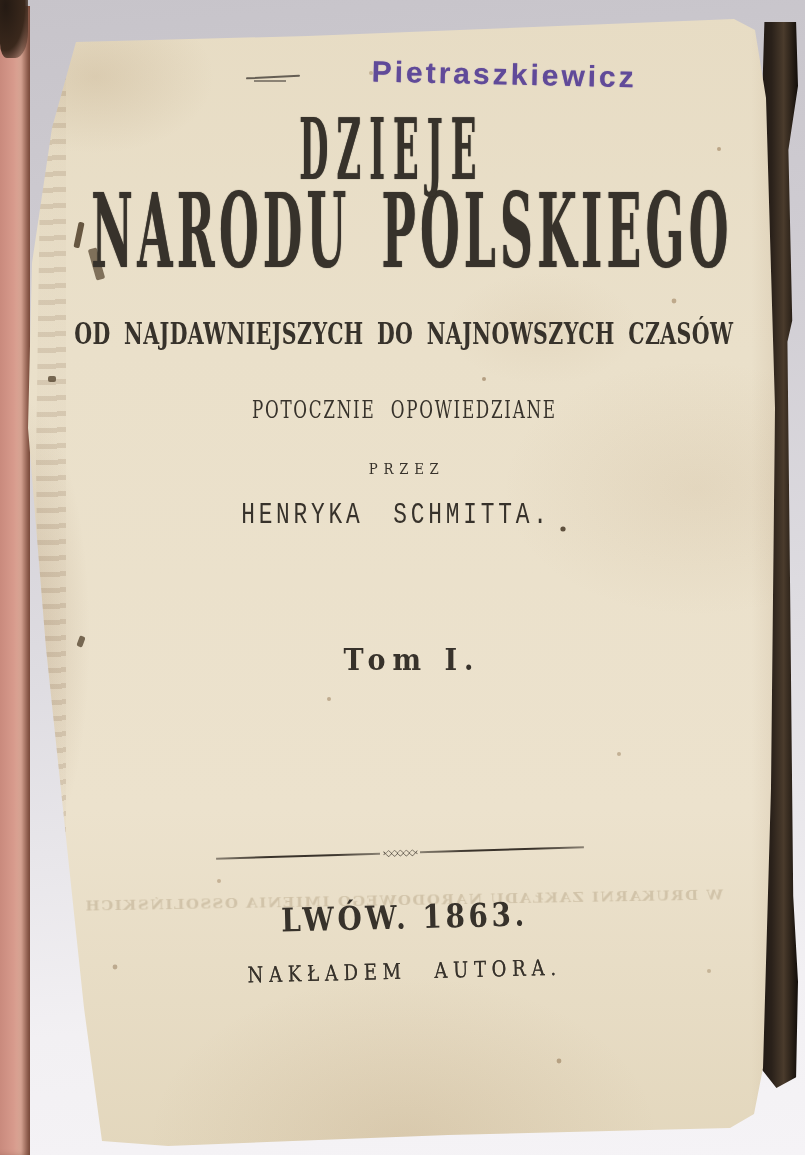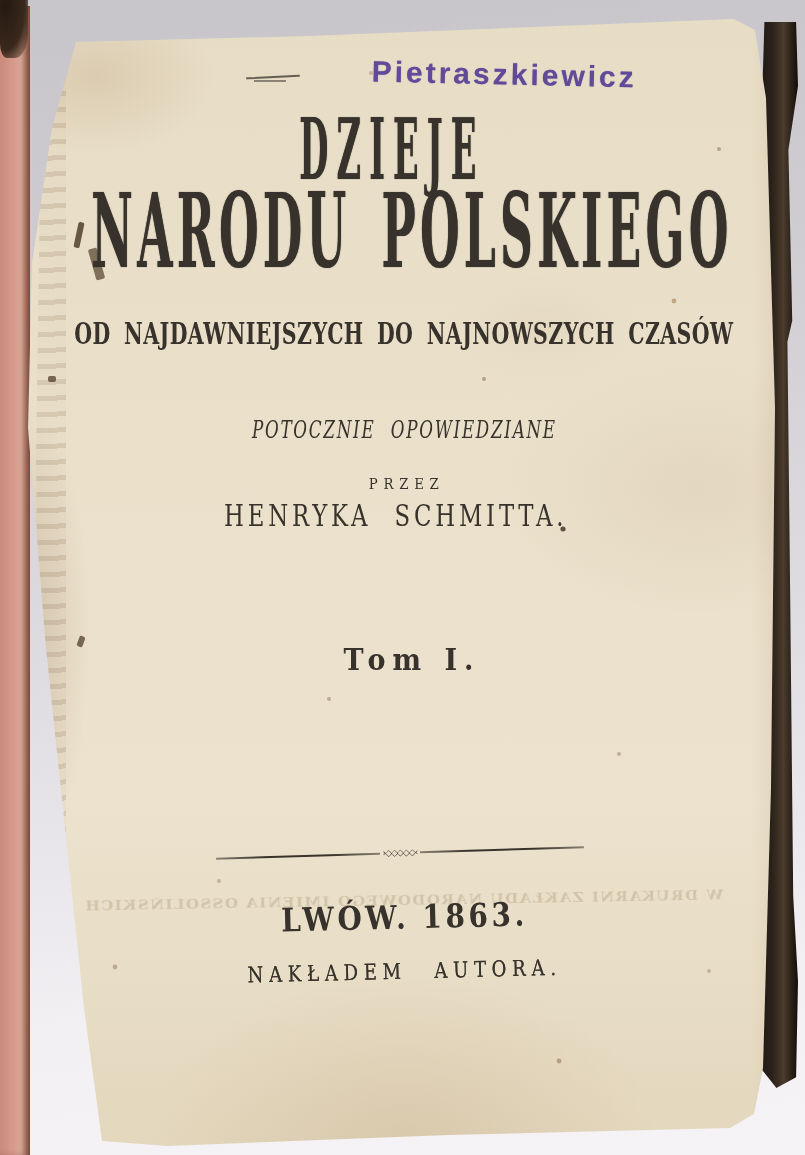--- a/index.html
+++ b/index.html
@@ -61,25 +61,25 @@
   .pencil::after{content:"";position:absolute;left:8px;top:6px;width:32px;height:1.5px;background:#4e4840;opacity:.6;}
   .title1{top:93px;}
   .title1>span{font-weight:bold;font-size:58px;letter-spacing:14px;padding-left:14px;
     transform:translateX(-16px) scale(.58,1.45);text-shadow:0 0 1px rgba(46,42,36,.8);}
   .title2{top:163px;}
   .title2>span{font-weight:bold;font-size:76px;letter-spacing:7px;word-spacing:18px;padding-left:7px;
     transform:translateX(6px) scale(.60,1.35);text-shadow:0 0 1.2px rgba(46,42,36,.8);}
   .subtitle{top:308px;}
   .subtitle>span{font-weight:bold;font-size:25px;letter-spacing:.5px;word-spacing:7px;
     transform:scale(.82,1.2);}
-  .edition{top:407px;font-style:italic;}
+  .edition{top:387px;}
   .edition>span{font-size:20px;letter-spacing:2px;word-spacing:10px;transform:scale(.84,1.2);}
-  .przez{top:467px;}
+  .przez{top:452px;}
   .przez>span{font-size:14px;letter-spacing:6px;padding-left:6px;transform:scale(.95,1.1);}
-  .author{top:490px;}
+  .author{top:490px;font-family:Liberation Mono, monospace;}
   .author>span{font-size:24px;letter-spacing:4px;word-spacing:13px;transform:translateX(-8px) scale(.95,1.25);}
   .volume{top:634px;justify-content:center;}
   .volume>span{font-weight:bold;font-size:27px;letter-spacing:7px;transform:translateX(8px) scale(1,1.1);}
   .rule-row{top:840px;}
   .rule-inner{display:flex;align-items:center;width:368px;transform:translateX(-4px) rotate(-1.8deg);}
   .rule-seg{flex:1;height:1.6px;background:linear-gradient(90deg,rgba(58,51,43,.55),#3a332b 30%,#3a332b 70%,rgba(58,51,43,.55));}
   .rule-orn{font-family:"DejaVu Sans",sans-serif;font-size:9px;letter-spacing:-1px;color:#3a332b;
     margin:0 3px;transform:translateY(-.5px);}
   .ghost{top:884px;}
   .ghost>span{font-size:15px;font-weight:bold;letter-spacing:1.5px;

